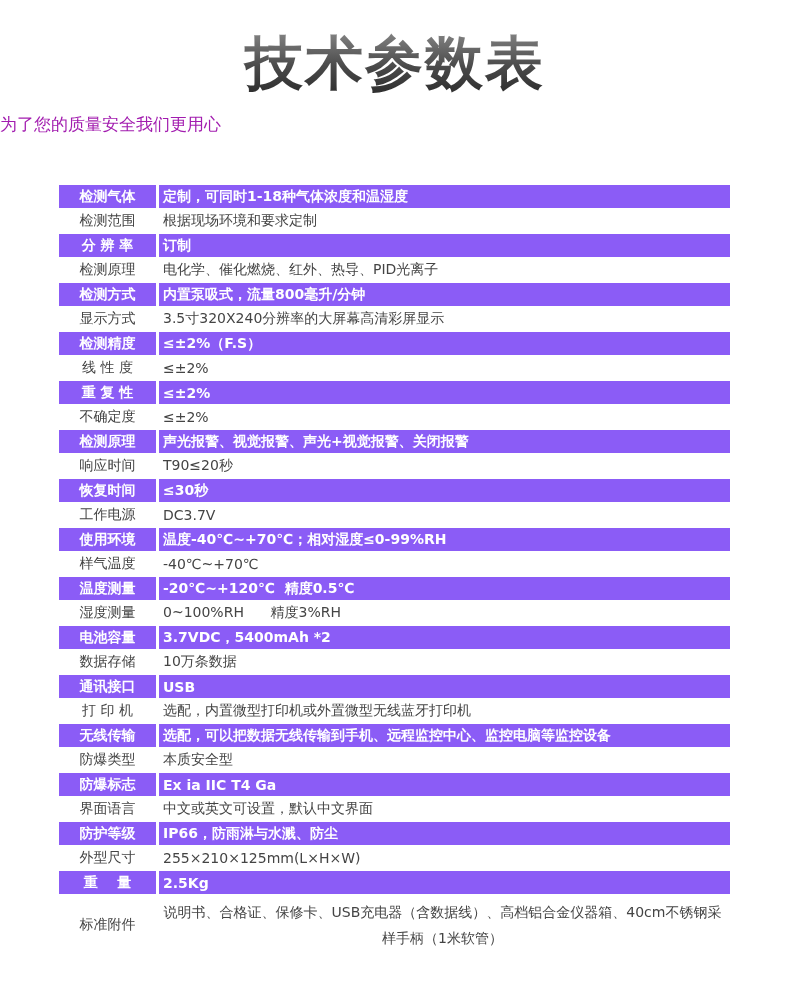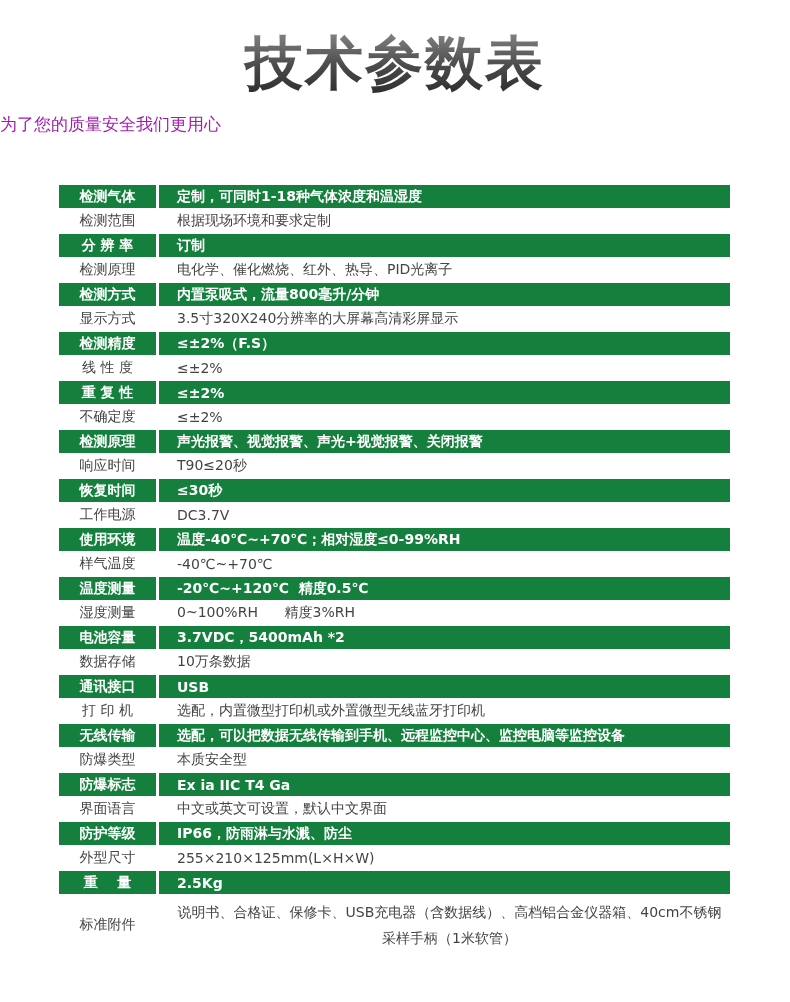--- a/index.html
+++ b/index.html
@@ -9,22 +9,22 @@
            font-size: 58px; font-weight: bold; letter-spacing: 2px;
            background: linear-gradient(to bottom, #8a8a8a 0%, #4a4a4a 55%, #2a2a2a 100%);
            -webkit-background-clip: text; background-clip: text; color: transparent; line-height: 70px; }
   .subtitle { position: absolute; top: 113px; left: 0; width: 790px; text-align: left;
               font-size: 17px; color: #a21caf; }
   .table { position: absolute; top: 185px; left: 59px; width: 671px; }
   .row { display: flex; height: 23px; margin-bottom: 1.5px; align-items: center; }
   .row .label { width: 97px; height: 100%; display: flex; align-items: center; justify-content: center;
                 font-size: 14px; white-space: pre; box-sizing: border-box; }
   .row .value { flex: 1; margin-left: 3px; height: 100%; display: flex; align-items: center;
-                padding-left: 18px; font-size: 14px; white-space: pre; box-sizing: border-box; }
-  .row.red .label, .row.red .value { background: #15803d; color: #ffffff; font-weight: bold; }
+                padding-left: 4px; font-size: 14px; white-space: pre; box-sizing: border-box; }
+  .row.red .label, .row.red .value { background: #8b5cf6; color: #ffffff; font-weight: bold; }
   .row.plain .label, .row.plain .value { color: #444444; }
   .row.tall { height: 56px; margin-top: 3px; }
   .row.tall .value { white-space: normal; line-height: 26px; align-items: center; padding-right: 8px; text-align: center; }
 </style>
 </head>
 <body>
 
 <div class="title">技术参数表</div>
 <div class="subtitle">为了您的质量安全我们更用心</div>
 

